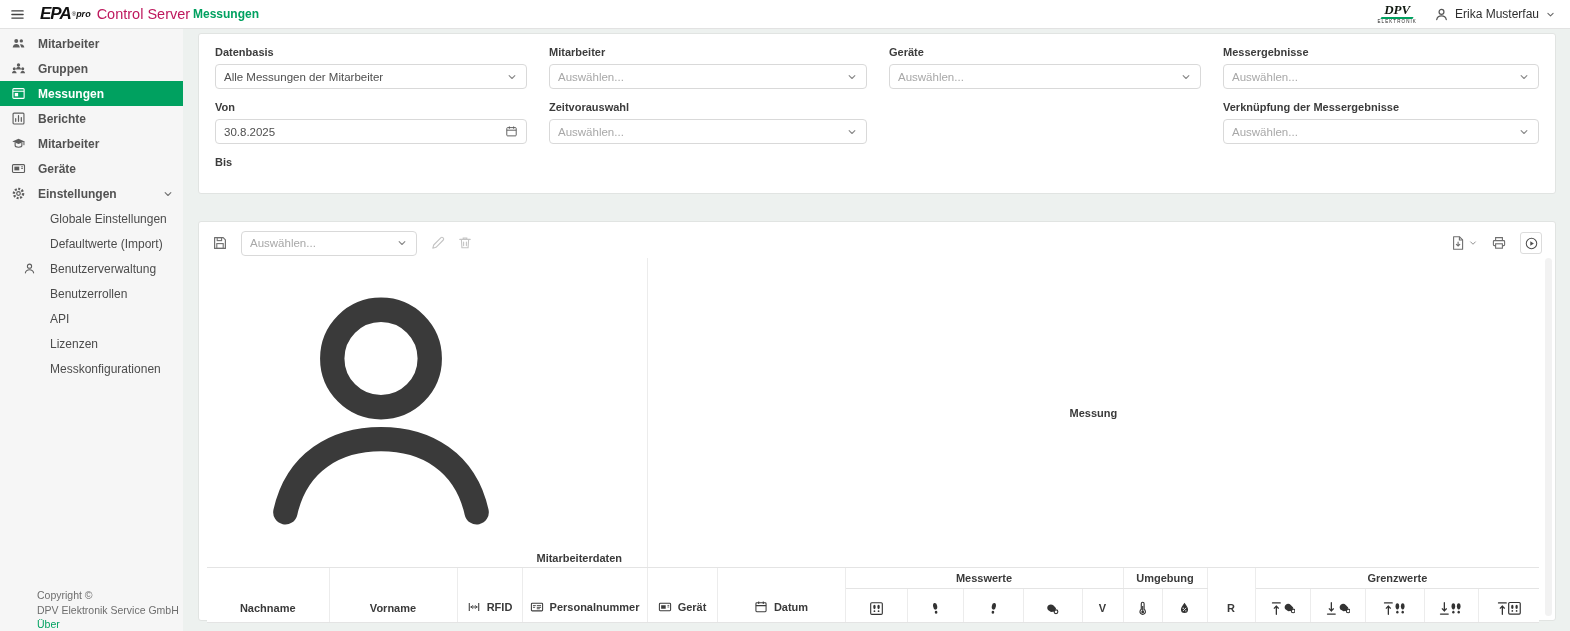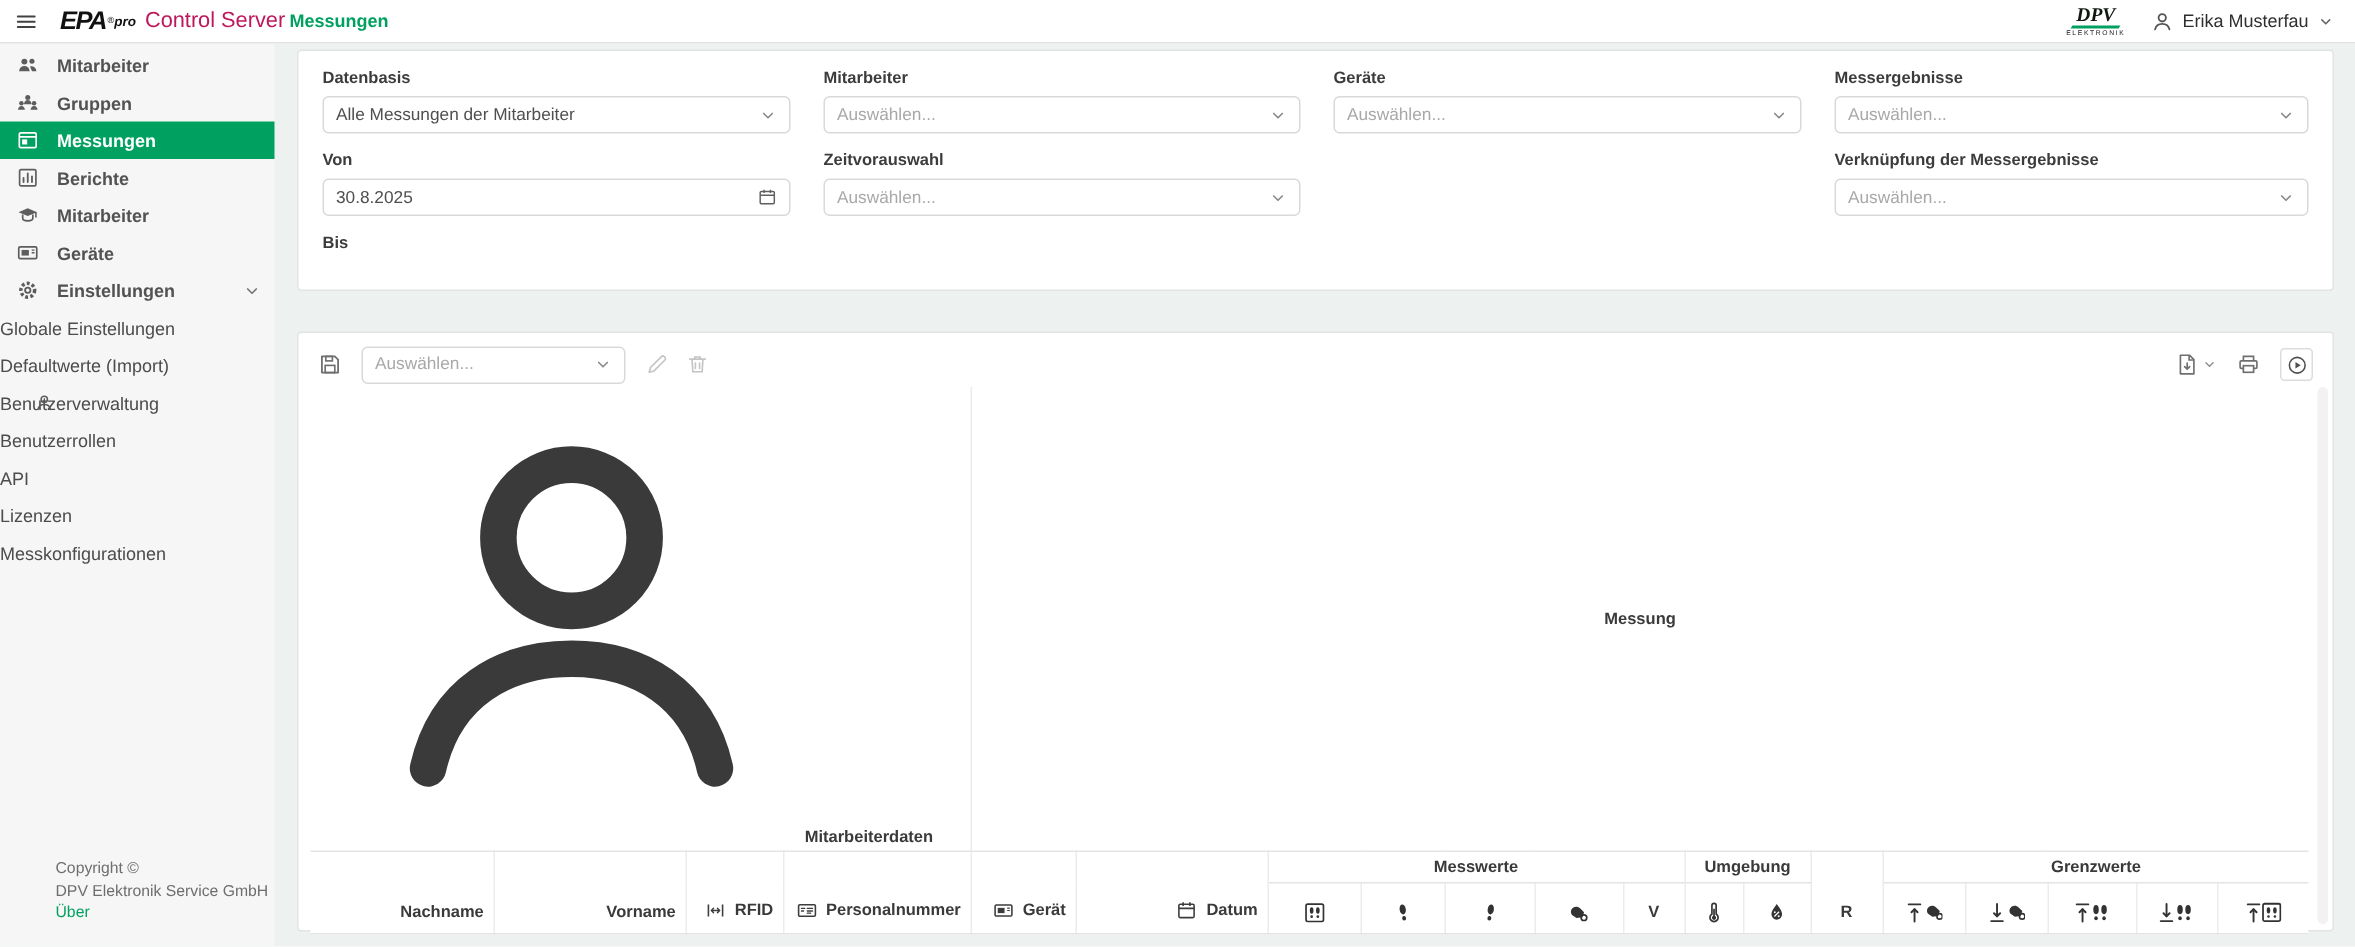--- a/index.html
+++ b/index.html
@@ -30,23 +30,23 @@
   .user-btn .chev{width:11px;height:11px;color:#666}
 
   
   .sidebar{position:absolute;left:0;top:29px;width:183px;height:602px;background:#f6f6f6;z-index:5}
   .nav{padding-top:2px}
   .nav-item{height:25px;display:flex;align-items:center;padding-left:11px;gap:12px;font-size:12px;font-weight:bold;color:#525252;cursor:pointer}
   .nav-item .nic{width:15px;height:15px;color:#5d5d5d}
   .nav-item.active{background:#00a160;color:#fff}
   .nav-item.active .nic{color:#fff}
   .nav-item .chev-end{margin-left:auto;margin-right:9px;width:12px;height:12px;color:#757575}
-  .sub-item{height:25px;display:flex;align-items:center;font-size:12px;color:#4c4c4c;position:relative;cursor:pointer}
+  .sub-item{height:25px;display:flex;align-items:center;padding-left:50px;font-size:12px;color:#4c4c4c;position:relative;cursor:pointer}
   .sub-item .sic{position:absolute;left:23px;width:13px;height:13px;color:#5d5d5d}
-  .side-footer{position:absolute;left:37px;bottom:16px;font-size:10.5px;color:#6e6e6e;line-height:1.35}
+  .side-footer{position:absolute;left:37px;bottom:0;font-size:10.5px;color:#6e6e6e;line-height:1.35}
   .side-footer .link{color:#00a160;cursor:pointer}
 
   
   .main{position:absolute;left:183px;top:29px;width:1387px;height:602px}
   .card{position:absolute;background:#fff;border:1px solid #e1e4e2;border-radius:3px}
   .filter-card{left:15px;top:4px;width:1358px;height:161px;padding:12px 16px}
   .fgrid{display:grid;grid-template-columns:312px 318px 312px 1fr;column-gap:22px;row-gap:12px}
   .flabel{font-size:11px;font-weight:bold;color:#3c3c3c;margin-bottom:6px}
   .fctl{height:25px;border:1px solid #d9d9d9;border-radius:4px;display:flex;align-items:center;padding:0 8px;font-size:11.5px;color:#4f4f4f;background:#fff;cursor:pointer}
   .fctl .grow{flex:1;white-space:nowrap;overflow:hidden}
@@ -65,21 +65,21 @@
   .tb-right{margin-left:auto;display:flex;align-items:center;gap:13px}
   .exp-group{display:flex;align-items:center;gap:2px;cursor:pointer}
   .exp-group .chev{width:10px;height:10px}
   .play-box{width:22px;height:22px;border:1px solid #dcdcdc;border-radius:3px;display:flex;align-items:center;justify-content:center;color:#4f4f4f;cursor:pointer}
   .play-box .ic{width:15px;height:15px}
 
   table.grid{border-collapse:collapse;table-layout:fixed;width:1332px;font-size:11.5px;flex:0 0 auto}
   .grid thead th{font-weight:bold;color:#3a3a3a;font-size:11px;border-right:1px solid #ececec;border-bottom:1px solid #e4e4e4;padding:3px 6px;background:#fff}
   .grid thead th:last-child{border-right:none}
   .grid th.band{text-align:center;height:21px;cursor:default}
-  .grid th.colh{vertical-align:bottom;text-align:right;padding-bottom:8px;cursor:pointer}
+  .grid th.colh{vertical-align:bottom;text-align:center;padding-bottom:8px;cursor:pointer}
   .grid th.colh .hlbl{vertical-align:middle}
   .grid th.colh .hic{width:14px;height:14px;margin-right:6px;color:#3c3c3c;vertical-align:middle}
   .grid th.icn{height:34px;text-align:center;vertical-align:bottom;padding-bottom:6px;cursor:pointer}
   .grid th.icn .hic{width:15px;height:15px;color:#333;vertical-align:bottom}
   .grid th.icn .hic.wide{width:24px}
   .grid th.letter{text-align:center;vertical-align:bottom;padding-bottom:8px;cursor:pointer}
   .grid tbody td{padding:0 6px;height:29px;color:#3e3e3e;white-space:nowrap;overflow:hidden}
   .grid tbody tr{border-bottom:1px solid #f0f0f0;cursor:pointer}
   .grid tbody tr:nth-child(even){background:#f6f6f6}
   td.ra{text-align:right}

